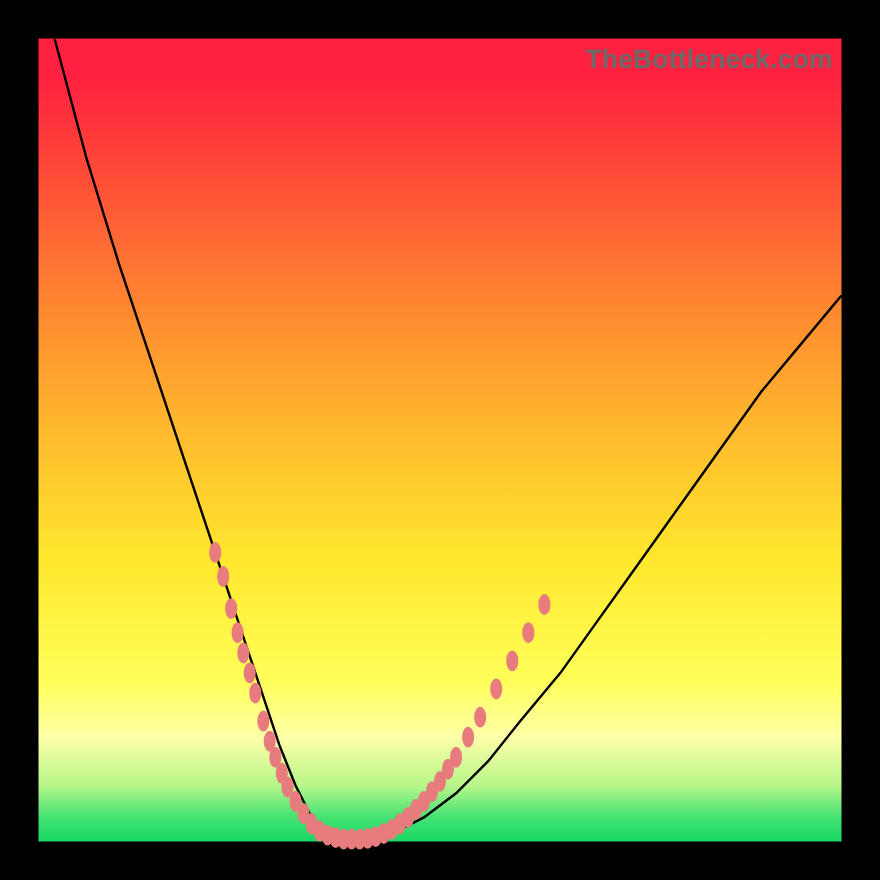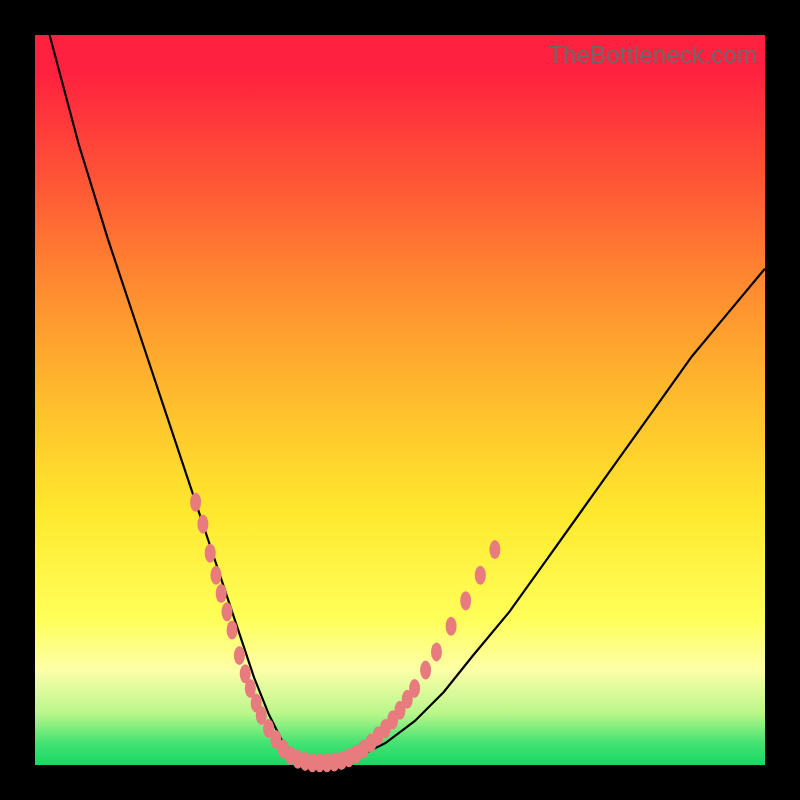--- a/index.html
+++ b/index.html
@@ -34,21 +34,21 @@
       #44e272 97%,
       #18d865 100%
     );
   }
   .watermark {
     position: absolute;
     top: 6px;
     right: 8px;
     color: #6a6a6a;
     font-size: 24px;
-    font-weight: 400;
+    font-weight: 700;
     letter-spacing: 0.2px;
     pointer-events: none;
     text-align: center;
   }
   svg.curve {
     position: absolute;
     left: 0;
     top: 0;
     width: 730px;
     height: 730px;

